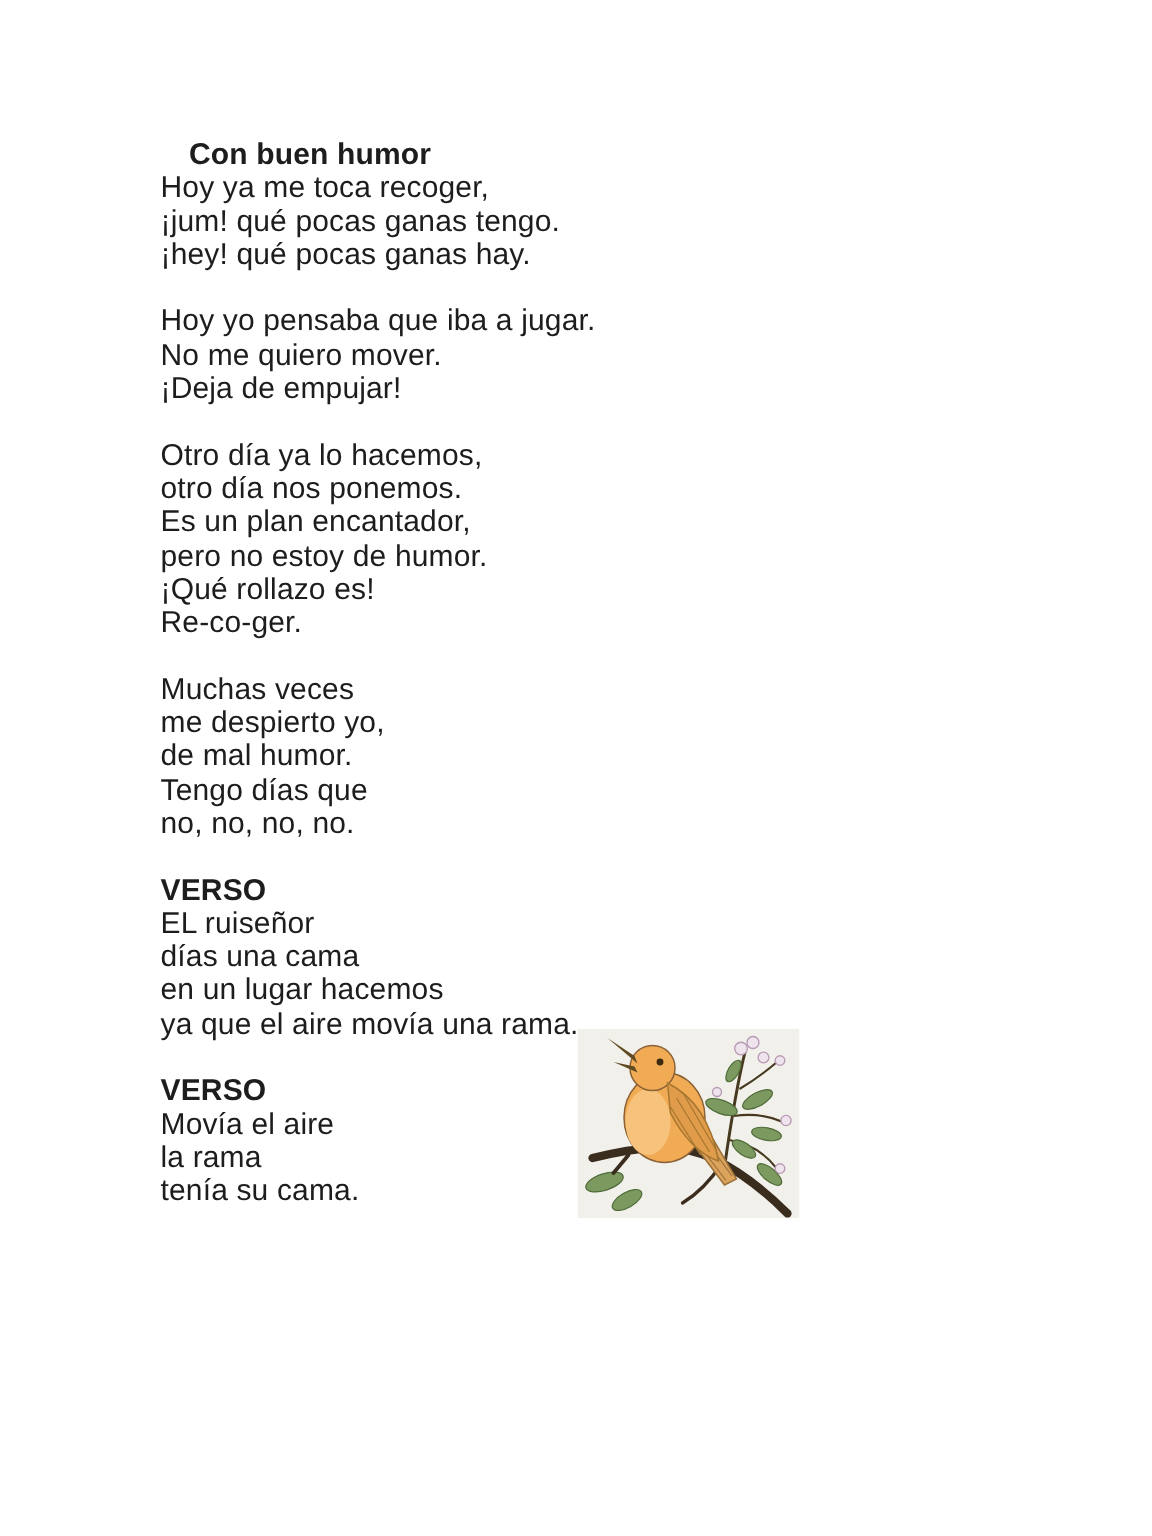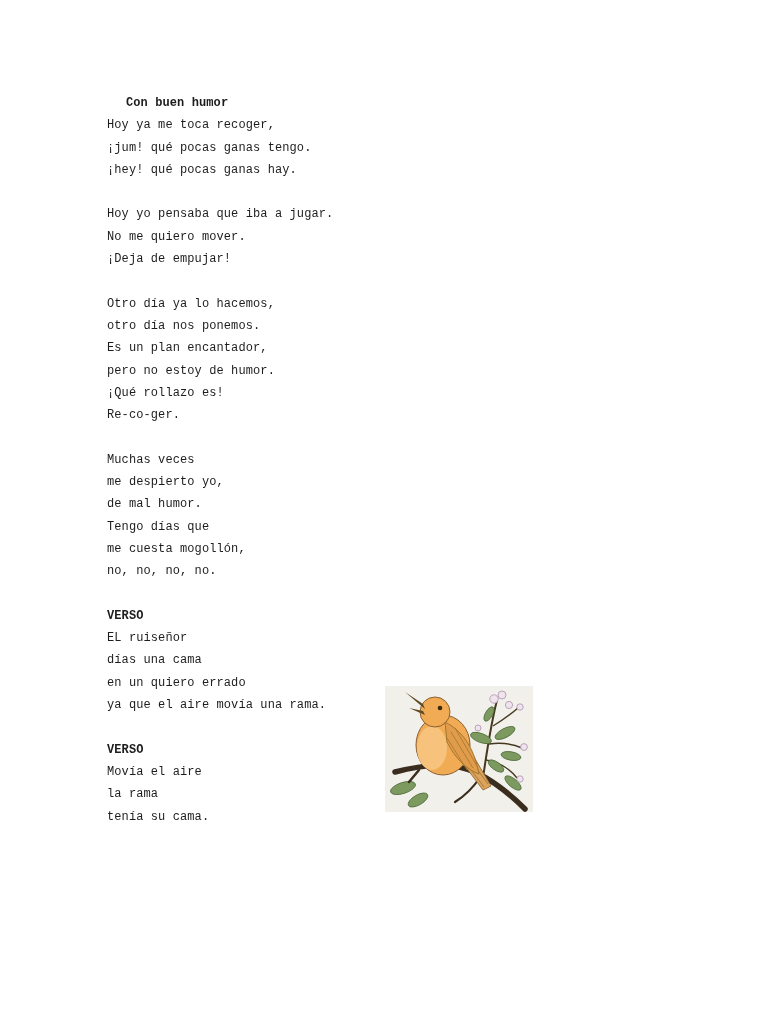--- a/index.html
+++ b/index.html
@@ -17,26 +17,25 @@
     background: #ffffff;
     font-family: "Liberation Sans", sans-serif;
   }
   .text-block {
     position: absolute;
     left: 107px;
     top: 92px;
     color: #1d1d1d;
   }
   .line {
-    font-size: 12px;
+    font-size: 20px;
     line-height: 22.3px;
     height: 22.3px;
     white-space: pre;
     letter-spacing: 0.1px;
-    font-family: Liberation Mono, monospace;
   }
   .line.title {
     font-weight: bold;
     padding-left: 19px;
   }
   .line.heading {
     font-weight: bold;
   }
   .figure {
     position: absolute;
@@ -66,27 +65,26 @@
       <div class="line normal">otro día nos ponemos.</div>
       <div class="line normal">Es un plan encantador,</div>
       <div class="line normal">pero no estoy de humor.</div>
       <div class="line normal">¡Qué rollazo es!</div>
       <div class="line normal">Re-co-ger.</div>
       <div class="line blank">&nbsp;</div>
       <div class="line normal">Muchas veces</div>
       <div class="line normal">me despierto yo,</div>
       <div class="line normal">de mal humor.</div>
       <div class="line normal">Tengo días que</div>
-      <div class="line normal">me cuesta mogollón,</div>
       <div class="line normal">no, no, no, no.</div>
       <div class="line blank">&nbsp;</div>
       <div class="line heading">VERSO</div>
       <div class="line normal">EL ruiseñor</div>
       <div class="line normal">días una cama</div>
-      <div class="line normal">en un quiero errado</div>
+      <div class="line normal">en un lugar hacemos</div>
       <div class="line normal">ya que el aire movía una rama.</div>
       <div class="line blank">&nbsp;</div>
       <div class="line heading">VERSO</div>
       <div class="line normal">Movía el aire</div>
       <div class="line normal">la rama</div>
       <div class="line normal">tenía su cama.</div>
     </div>
 
   <div class="figure">
     <svg width="148" height="126" viewBox="0 0 148 126" xmlns="http://www.w3.org/2000/svg">

